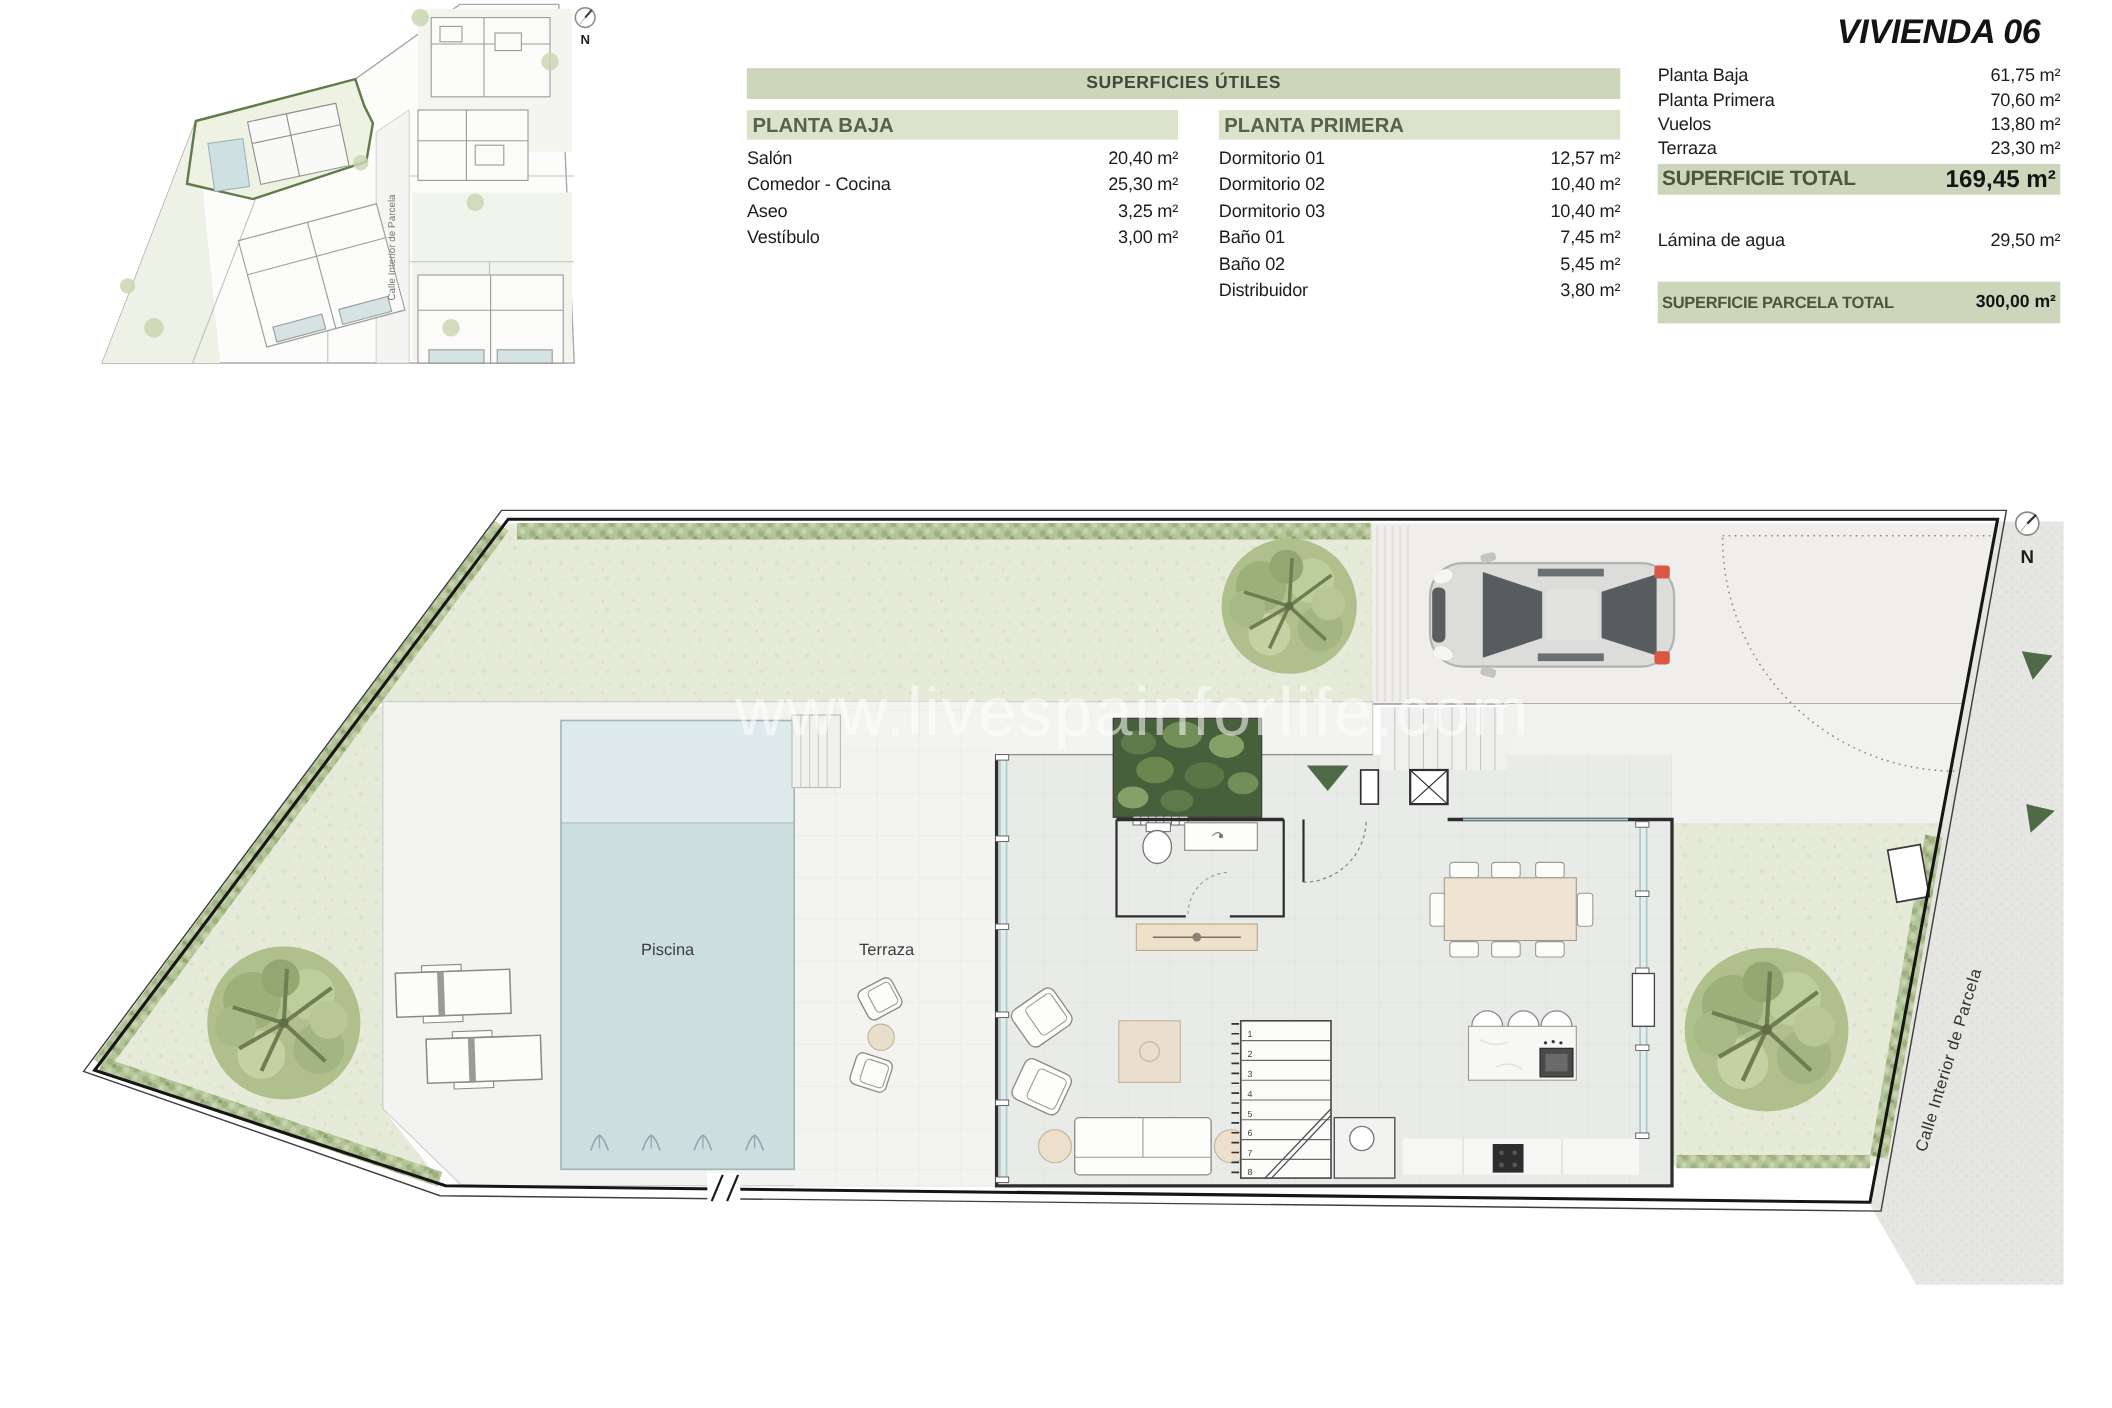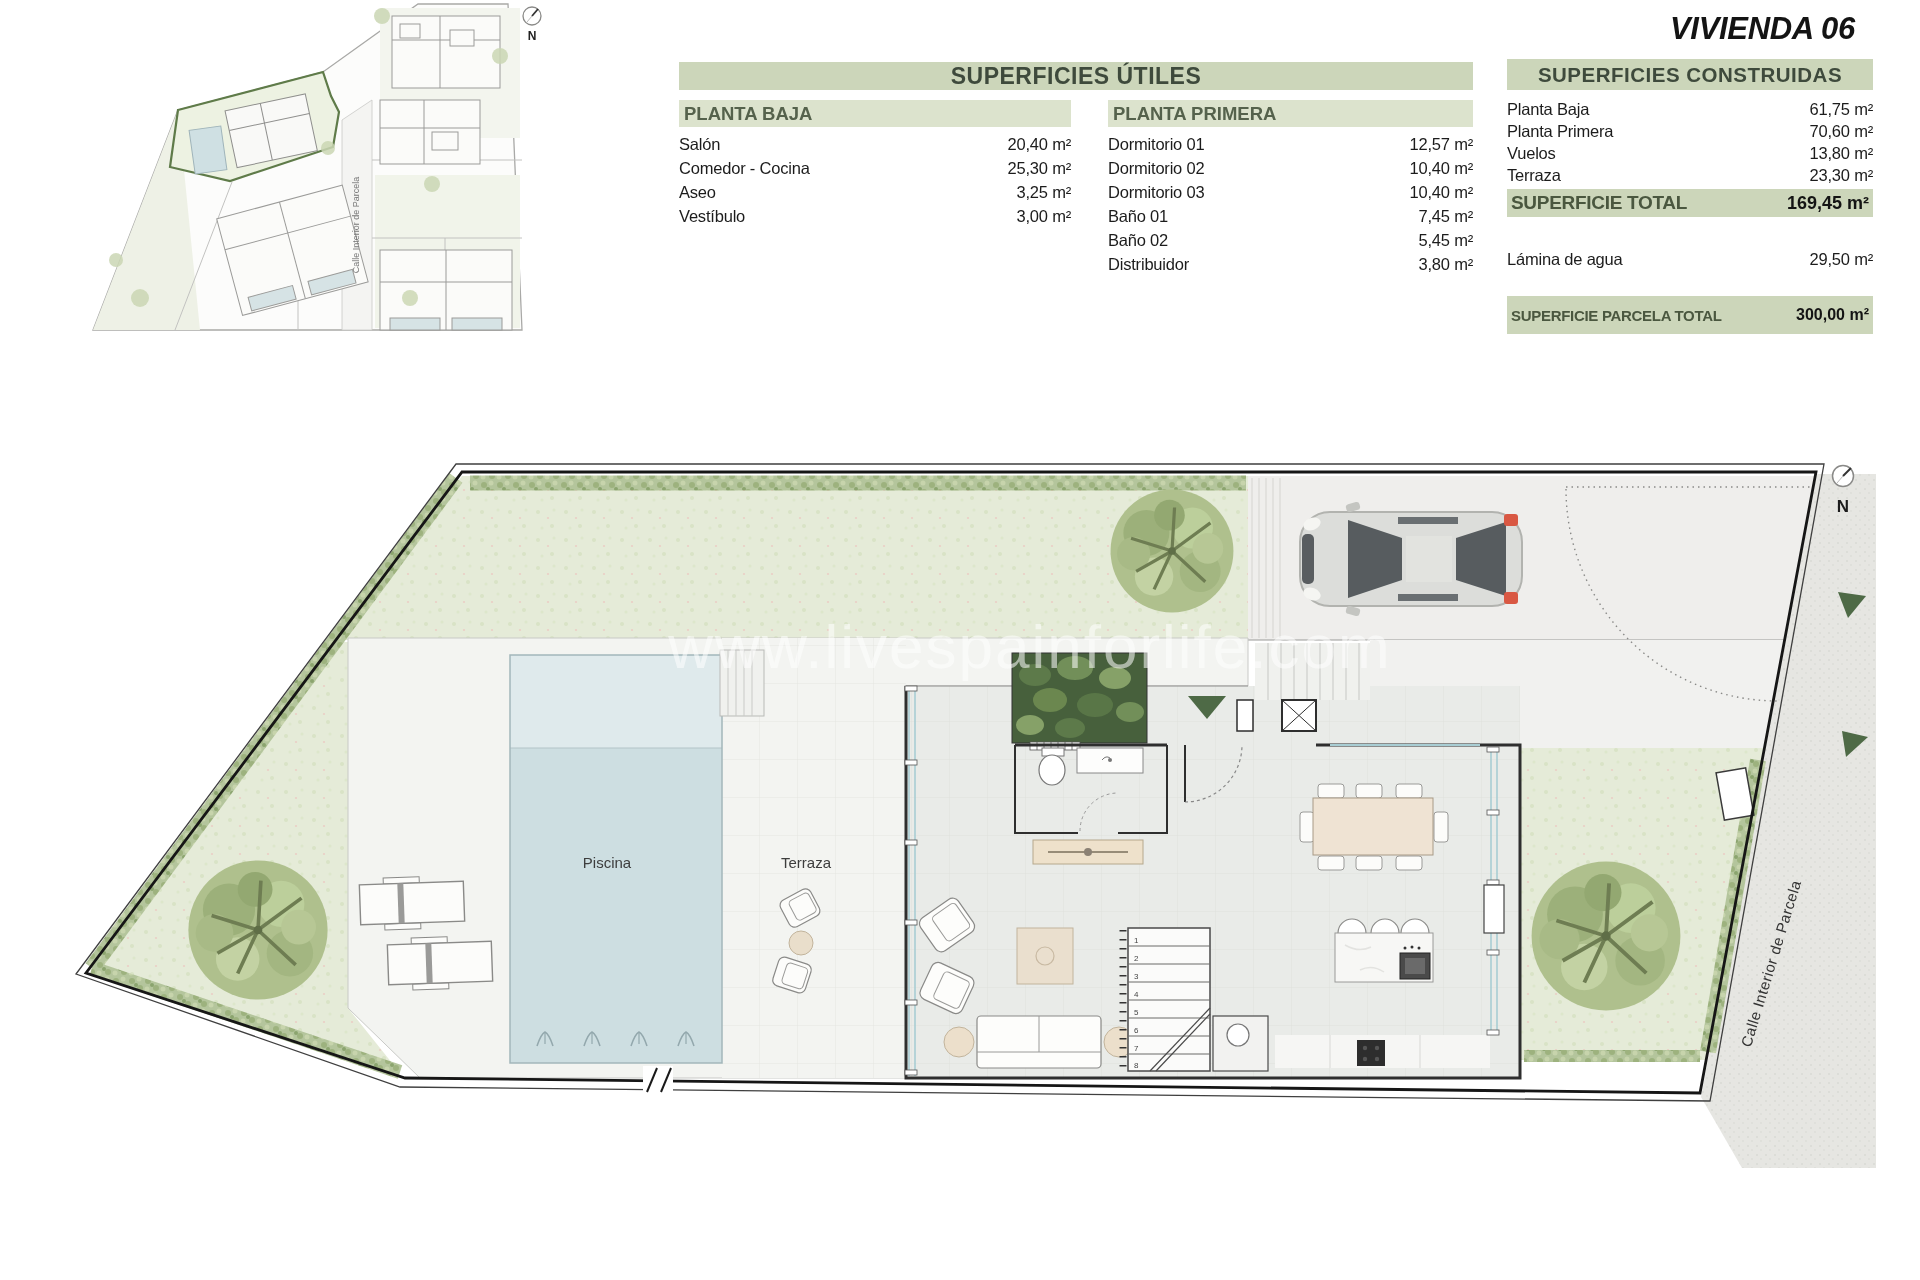--- a/index.html
+++ b/index.html
@@ -2,38 +2,38 @@
 <html><head>
 <meta charset="utf-8">
 <style>
   html,body{margin:0;padding:0;background:#ffffff;}
   body{width:1920px;height:1280px;position:relative;overflow:hidden;
        font-family:"Liberation Sans",sans-serif;-webkit-font-smoothing:antialiased;}
   .abs{position:absolute;}
   svg text{font-family:"Liberation Sans",sans-serif;}
   
   .band{background:#ccd6ba;color:#3e4a3c;font-weight:bold;text-align:center;}
-  .tbl-header{height:28px;line-height:28px;font-size:23px;letter-spacing:.5px;}
+  .tbl-header{height:28px;line-height:28px;font-size:16px;letter-spacing:.5px;}
   .subband{background:#dce3cd;color:#55624c;font-weight:bold;font-size:18.5px;
            height:27px;line-height:27px;padding-left:5px;box-sizing:border-box;}
   .trow{display:flex;justify-content:space-between;line-height:24px;font-size:16.5px;color:#1c1c1c;letter-spacing:-0.2px;}
   .trow .tvalue{text-align:center;}
   .col{position:absolute;top:38px;}
   .rows{margin-top:5px;}
   
   #panel-constr{left:1507px;top:8px;width:366px;}
   #vivienda-title{font-size:31px;font-weight:bold;color:#141414;text-align:right;
                   padding-right:18px;letter-spacing:-.3px;height:42px;line-height:42px;font-style:italic;}
   #constr-band{height:31px;line-height:31px;font-size:20.5px;margin-top:9px;}
   #constr-rows{margin-top:8px;}
   #constr-rows .trow{line-height:22px;}
   .total-band{display:flex;justify-content:space-between;align-items:center;background:#ccd6ba;
               height:28px;margin-top:3px;padding:0 4px;gap:14px;}
   .total-band .tlabel{font-weight:bold;color:#4a573f;font-size:19px;letter-spacing:-.3px;}
-  .total-band .tvalue{font-weight:bold;color:#141414;font-size:18px;}
+  .total-band .tvalue{font-weight:bold;color:#141414;font-size:22px;}
   .lamina{margin-top:30px;}
   .parcel-band{margin-top:25px;height:38px;}
   .parcel-band .tlabel{font-size:15px;}
   .parcel-band .tvalue{font-size:16px;}
 </style>
 </head>
 <body>
 
 <svg class="abs" style="left:80px;top:0px" width="470" height="345" viewBox="0 0 470 345">
   <polygon points="428,4 338,4 243,72 98,110 13,330 442,330" fill="#fcfcfb" stroke="#a9a9a7" stroke-width="1.3"></polygon>
@@ -153,21 +153,20 @@
       <div class="trow">
           <span class="tlabel">Distribuidor</span>
           <span class="tvalue">3,80 m²</span>
         </div>
     </div>
   </div>
 </div>
 
 <div class="abs" id="panel-constr">
   <div id="vivienda-title">VIVIENDA 06</div>
-  <div class="band tbl-header" id="constr-band">SUPERFICIES CONSTRUIDAS</div>
   <div id="constr-rows">
     <div class="trow">
         <span class="tlabel">Planta Baja</span>
         <span class="tvalue">61,75 m²</span>
       </div>
     <div class="trow">
         <span class="tlabel">Planta Primera</span>
         <span class="tvalue">70,60 m²</span>
       </div>
     <div class="trow">

